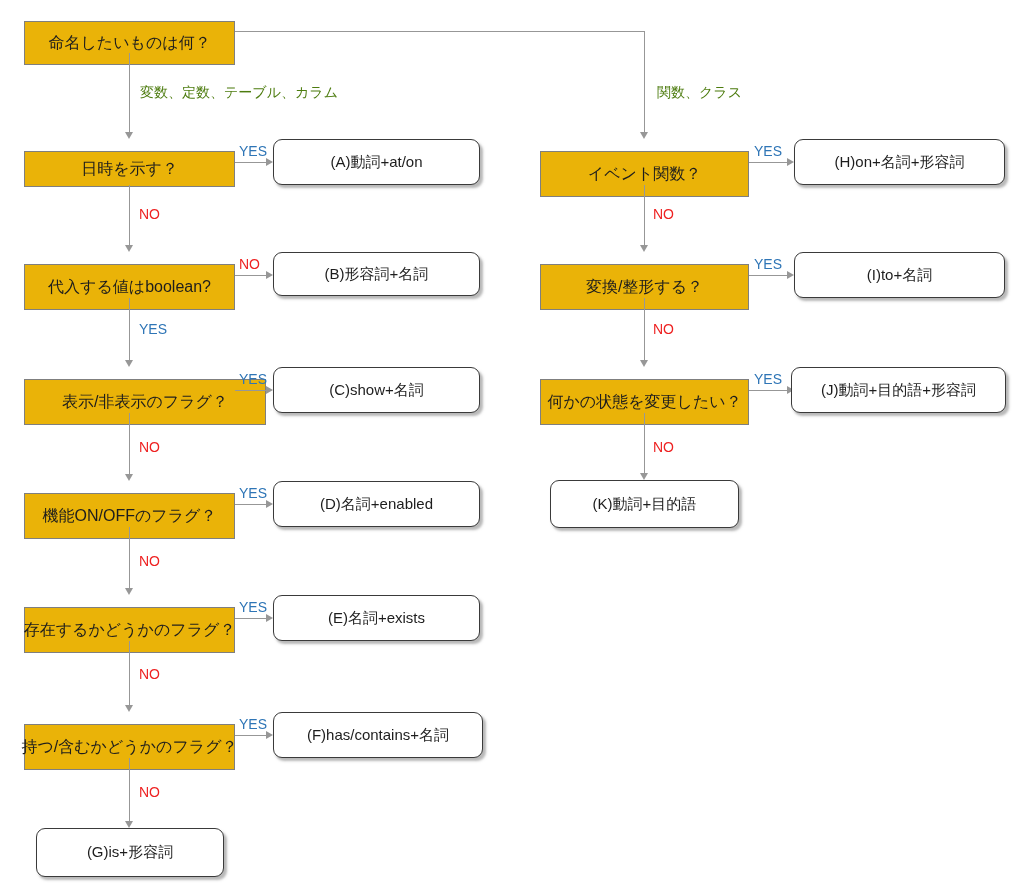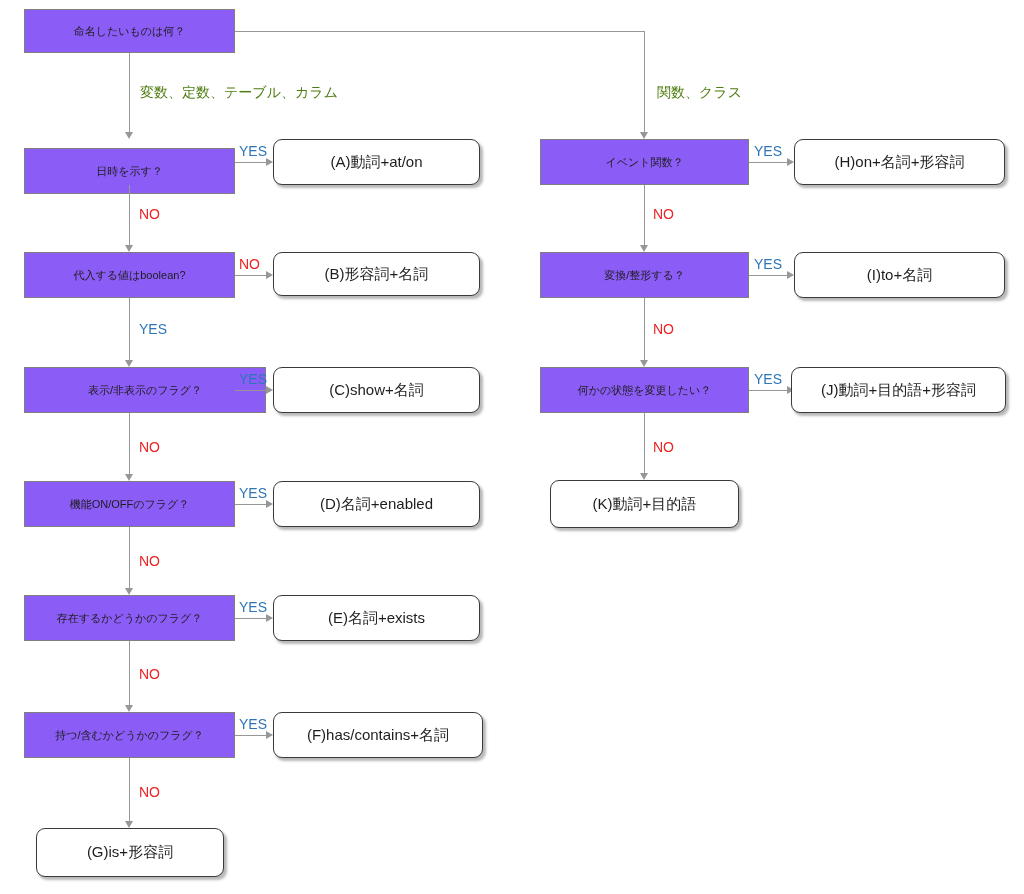--- a/index.html
+++ b/index.html
@@ -2,24 +2,24 @@
 <html style="--yes-label: #2e75b6; --no-label: #ee2222; --connector: #979797; --question-border: #7f7f7f; --result-border: #3a3a3a;"><head>
 <meta charset="utf-8">
 <style>
   html,body{margin:0;padding:0;background:#ffffff;}
   #canvas{
     position:relative;width:1024px;height:894px;background:#ffffff;
     font-family:"Liberation Sans","DejaVu Sans",sans-serif;
     overflow:hidden;
   }
   .qbox{
-    position:absolute;box-sizing:border-box;background:#8b5cf6;
+    position:absolute;box-sizing:border-box;background:#eab308;
     border:1px solid var(--question-border,#7f7f7f);
     display:flex;align-items:center;justify-content:center;
-    font-size:11px;color:#1d1d1d;text-align:center;white-space:nowrap;
+    font-size:16px;color:#1d1d1d;text-align:center;white-space:nowrap;margin-top:12px;
   }
   .rbox{
     position:absolute;box-sizing:border-box;background:#ffffff;
     border:1.6px solid var(--result-border,#3a3a3a);border-radius:9px;
     box-shadow:2.5px 3px 2.5px rgba(125,125,125,0.55);
     display:flex;align-items:center;justify-content:center;
     font-size:15px;color:#1d1d1d;text-align:center;white-space:nowrap;
   }
   .vline{position:absolute;width:1px;background:var(--connector,#979797);}
   .hline{position:absolute;height:1px;background:var(--connector,#979797);}
@@ -43,21 +43,21 @@
 
   <div class="vline" style="left:129px;top:53px;height:79px"></div>
   <div class="arr-d" style="left:125px;top:132px"></div>
   <div class="lbl lbl-branch" style="left:140px;top:84px">変数、定数、テーブル、カラム</div>
 
   <div class="hline" style="left:235px;top:31px;width:410px"></div>
   <div class="vline" style="left:644px;top:31px;height:101px"></div>
   <div class="arr-d" style="left:640px;top:132px"></div>
   <div class="lbl lbl-branch" style="left:657px;top:84px">関数、クラス</div>
 
-  <div class="qbox" style="left:24px;top:148px;width:211px;height:46px">日時を示す？</div>
+  <div class="qbox" style="left:24px;top:139px;width:211px;height:36px">日時を示す？</div>
   <div class="hline" style="left:235px;top:162px;width:31px"></div>
   <div class="arr-r" style="left:266px;top:158px"></div>
   <div class="lbl lbl-yes" style="left:239px;top:143px">YES</div>
   <div class="rbox" style="left:273px;top:139px;width:207px;height:46px">(A)動詞+at/on</div>
   <div class="vline" style="left:129px;top:185px;height:60px"></div>
   <div class="arr-d" style="left:125px;top:245px"></div>
   <div class="lbl lbl-no" style="left:139px;top:206px">NO</div>
 
   <div class="qbox" style="left:24px;top:252px;width:211px;height:46px">代入する値はboolean?</div>
   <div class="hline" style="left:235px;top:275px;width:31px"></div>

